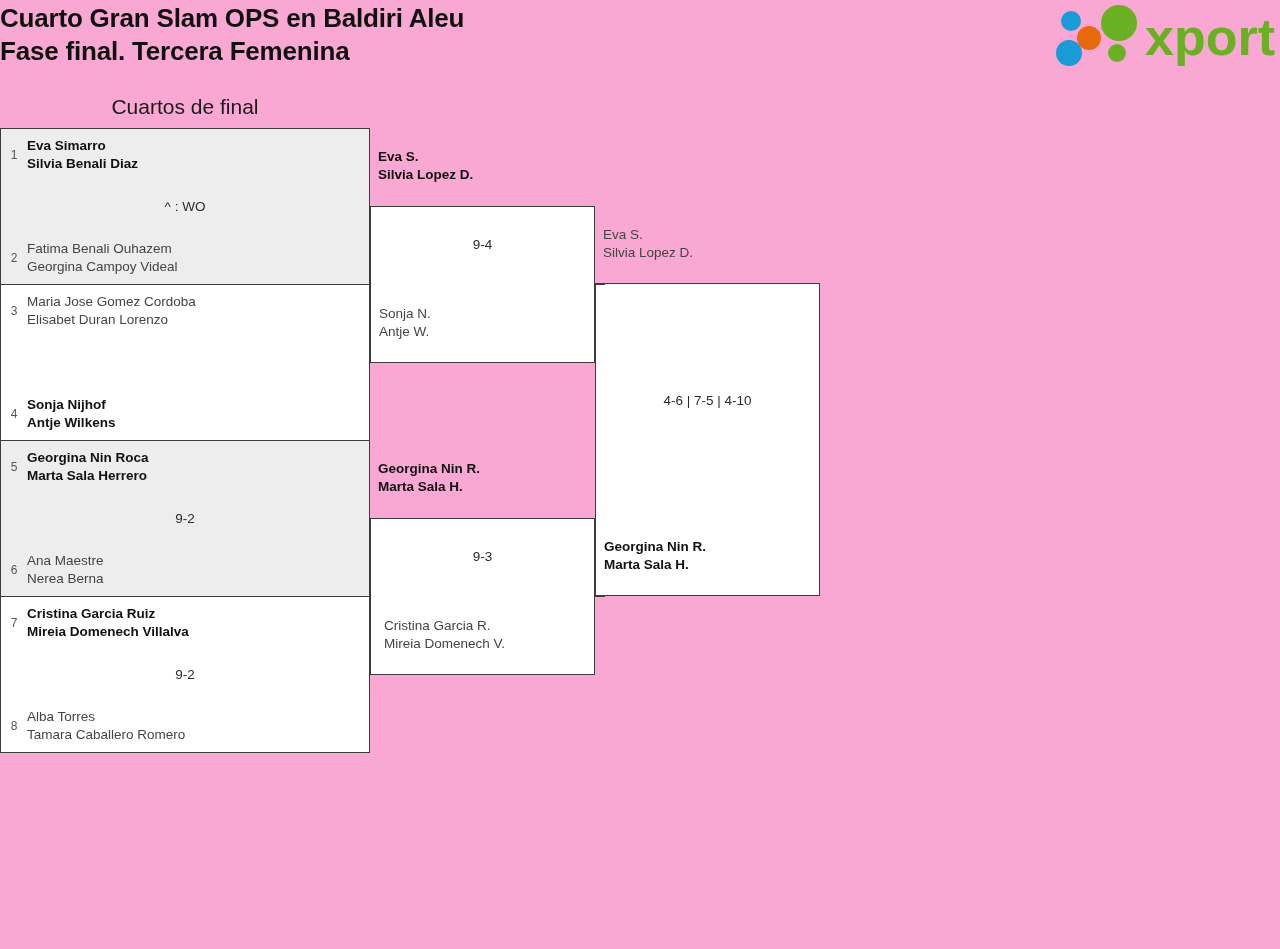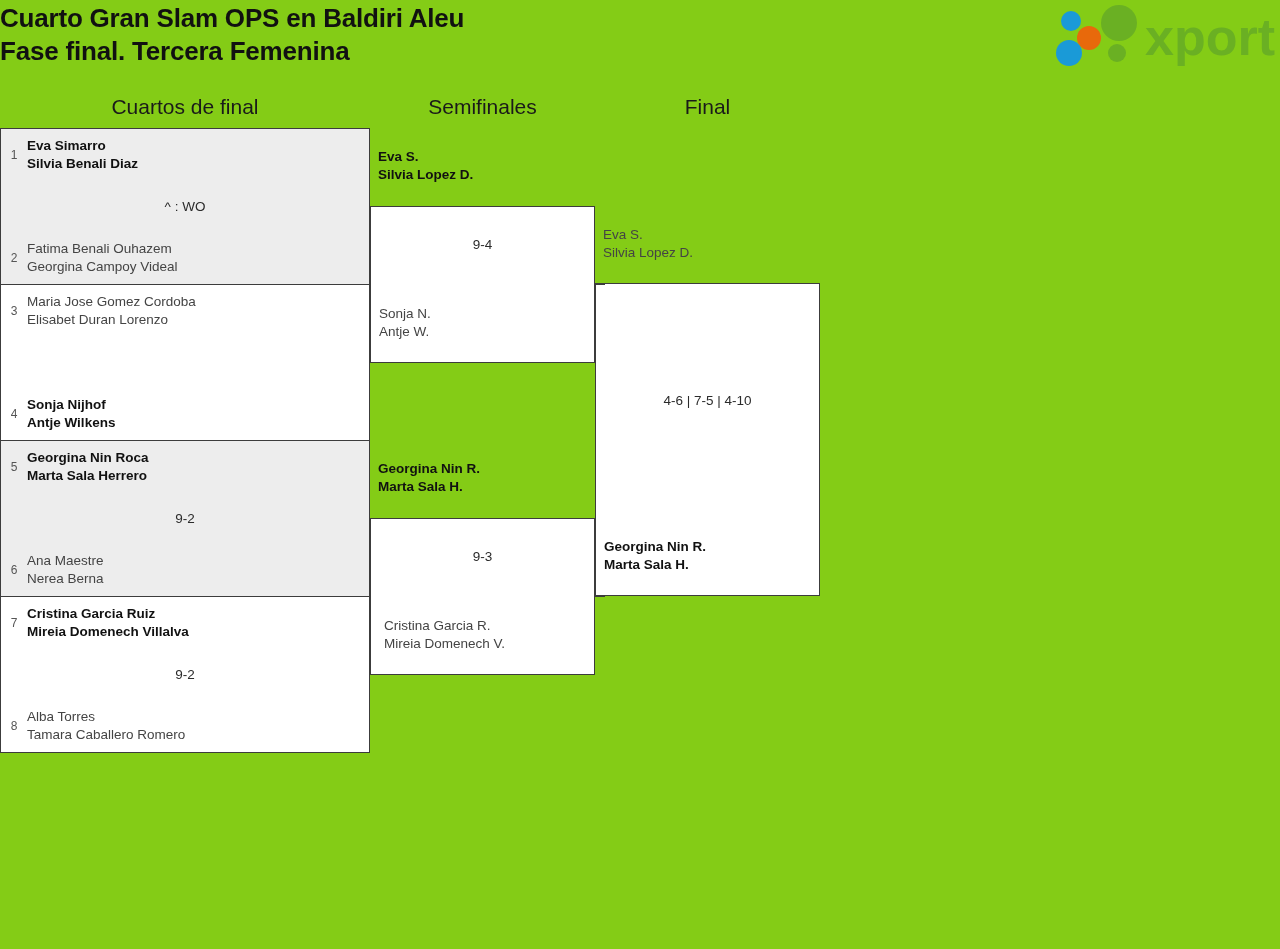--- a/index.html
+++ b/index.html
@@ -8,21 +8,21 @@
     margin: 0; padding: 0;
     background: #ffffff;
     font-family: "Liberation Sans", sans-serif;
     color: #1a1a1a;
   }
   #page {
     position: relative;
     width: 1280px;
     height: 949px;
     overflow: hidden;
-    background: #84cc16;
+    background: #f9a8d4;
   }
 
   
   .page-title {
     position: absolute;
     left: 0px; top: 2px;
     font-size: 26px;
     font-weight: 700;
     line-height: 33px;
     letter-spacing: -0.2px;
@@ -134,22 +134,20 @@
         <circle cx="36" cy="33" r="12" fill="#e8690b"></circle>
         <circle cx="16" cy="48" r="13" fill="#1a9ad7"></circle>
         <circle cx="66" cy="18" r="18" fill="#6ab023"></circle>
         <circle cx="64" cy="48" r="9" fill="#6ab023"></circle>
       </g>
       <text x="92" y="50" font-family="'Liberation Sans', sans-serif" font-size="52" font-weight="700" fill="#6ab023">xporty</text>
     </svg>
   </div>
 
   <div class="round-head rh-qf">Cuartos de final</div>
-  <div class="round-head rh-sf">Semifinales</div>
-  <div class="round-head rh-fi">Final</div>
 
   <div class="bracket">
 
     <div class="match qf shaded" style="top:128px;">
       <div class="team top">
         <span class="seed">1</span>
         <span class="names winner"><span>Eva Simarro</span><br><span>Silvia Benali Diaz</span></span>
       </div>
       <div class="score">^ : WO</div>
       <div class="team bottom">

